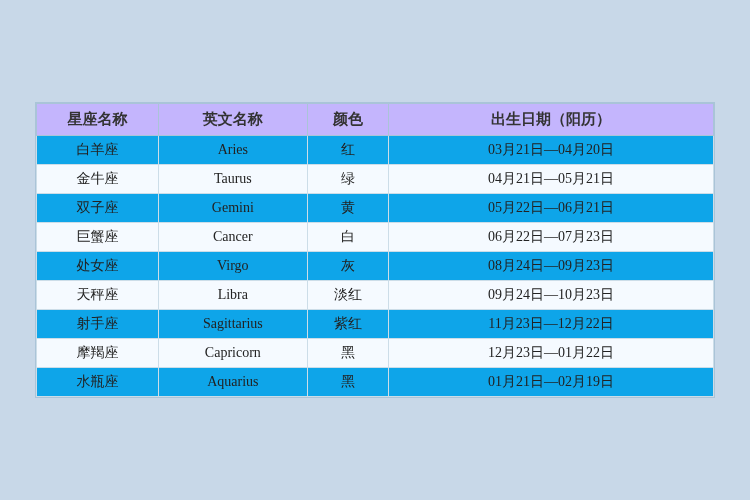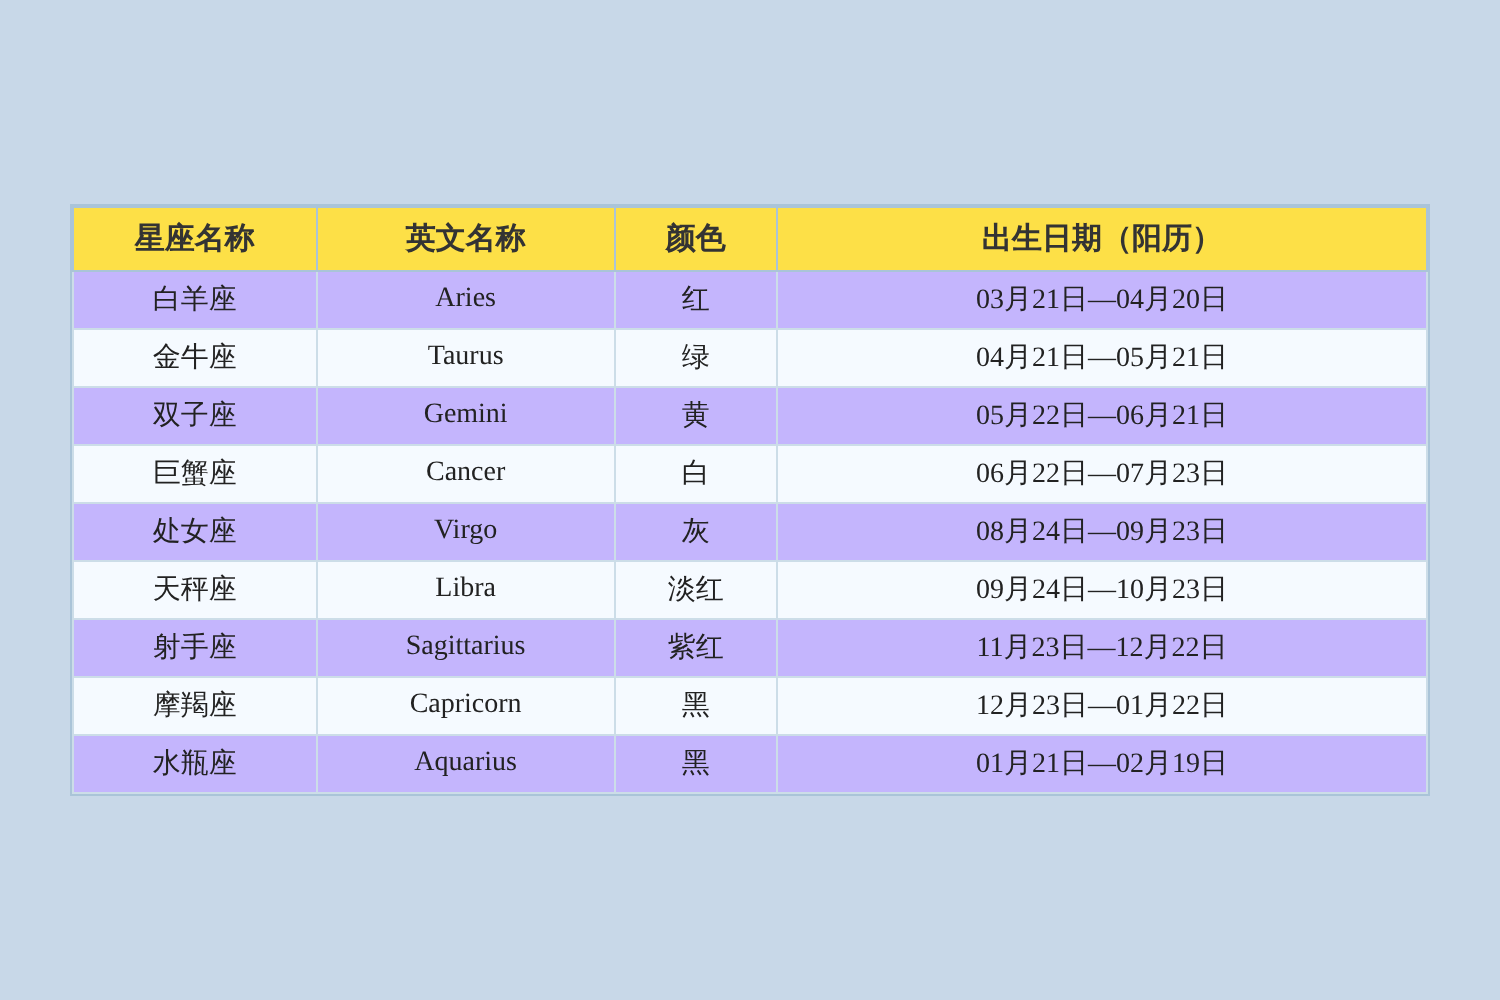--- a/index.html
+++ b/index.html
@@ -15,33 +15,33 @@
     .table-wrapper {
       background: #fff;
       border: 1px solid #aac4d8;
       width: 680px;
     }
     table {
       width: 100%;
       border-collapse: collapse;
     }
     thead tr {
-      background-color: #fde047;
+      background-color: #c4b5fd;
       border-radius: 10px;
     }
     thead th {
       border: 1px solid #aac4d8;
       padding: 6px 8px;
       font-size: 15px;
       font-weight: bold;
       color: #333;
       text-align: center;
     }
     tbody tr {
-      background-color: #c4b5fd;
+      background-color: #0ea5e9;
     }
     tbody tr:nth-child(even) {
       background-color: #f5faff;
     }
     tbody td {
       border: 1px solid #ccdde8;
       padding: 5px 8px;
       font-size: 14px;
       color: #222;
       text-align: center;

